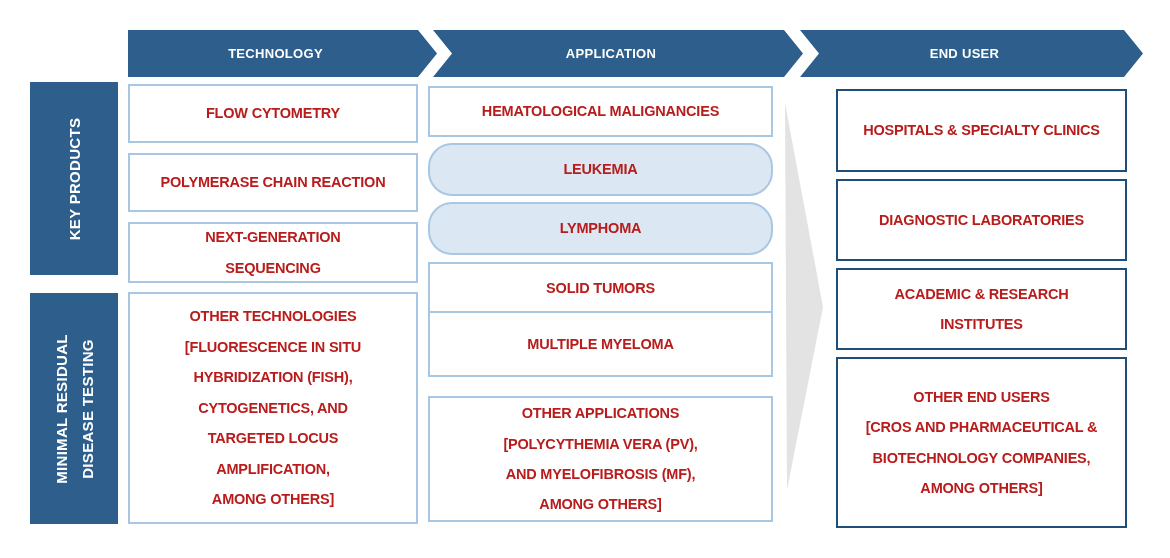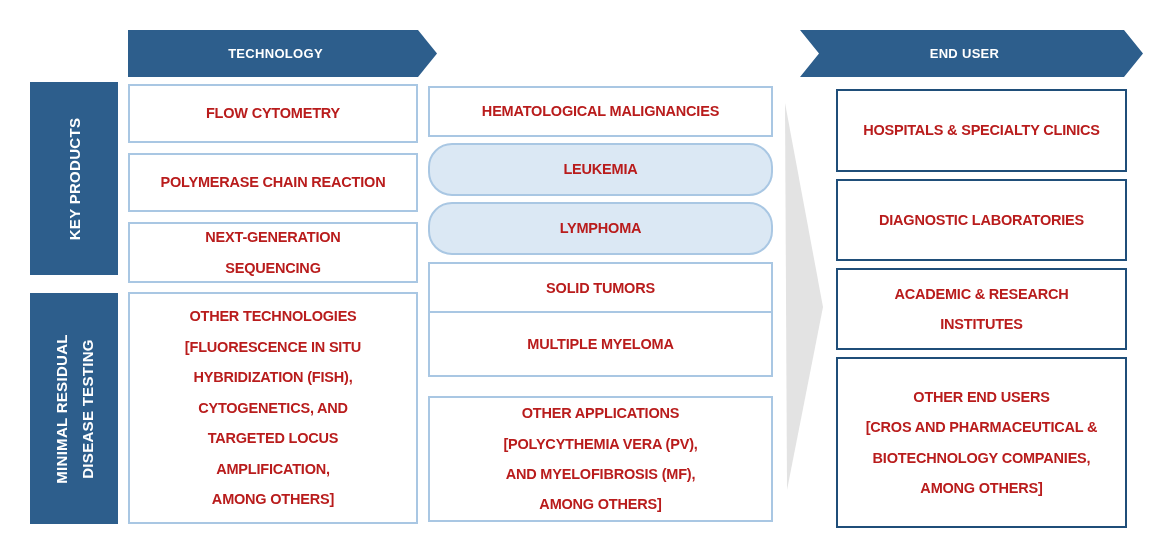--- a/index.html
+++ b/index.html
@@ -77,20 +77,23 @@
   .flow-arrow { position: absolute; }
 </style>
 </head>
 <body>
 
 <div id="canvas">
 
   <div class="banner first" style="left:128px; width:309px;">
     <span class="banner-label">TECHNOLOGY</span>
   </div>
+  <div class="banner notched" style="left:433px; width:370px;">
+    <span class="banner-label">APPLICATION</span>
+  </div>
   <div class="banner notched" style="left:800px; width:343px;justify-content:center;">
     <span class="banner-label">END USER</span>
   </div>
 
   <div class="side-box" style="left:30px; top:82px; width:88px; height:193px;">
     <div class="vlabel" style="left:-52.5px; top:52.5px; width:193px; height:88px;">KEY PRODUCTS</div>
   </div>
   <div class="side-box" style="left:30px; top:293px; width:88px; height:231px;">
     <div class="vlabel" style="left:-71.5px; top:71.5px; width:231px; height:88px;">MINIMAL RESIDUAL
 DISEASE TESTING</div>

